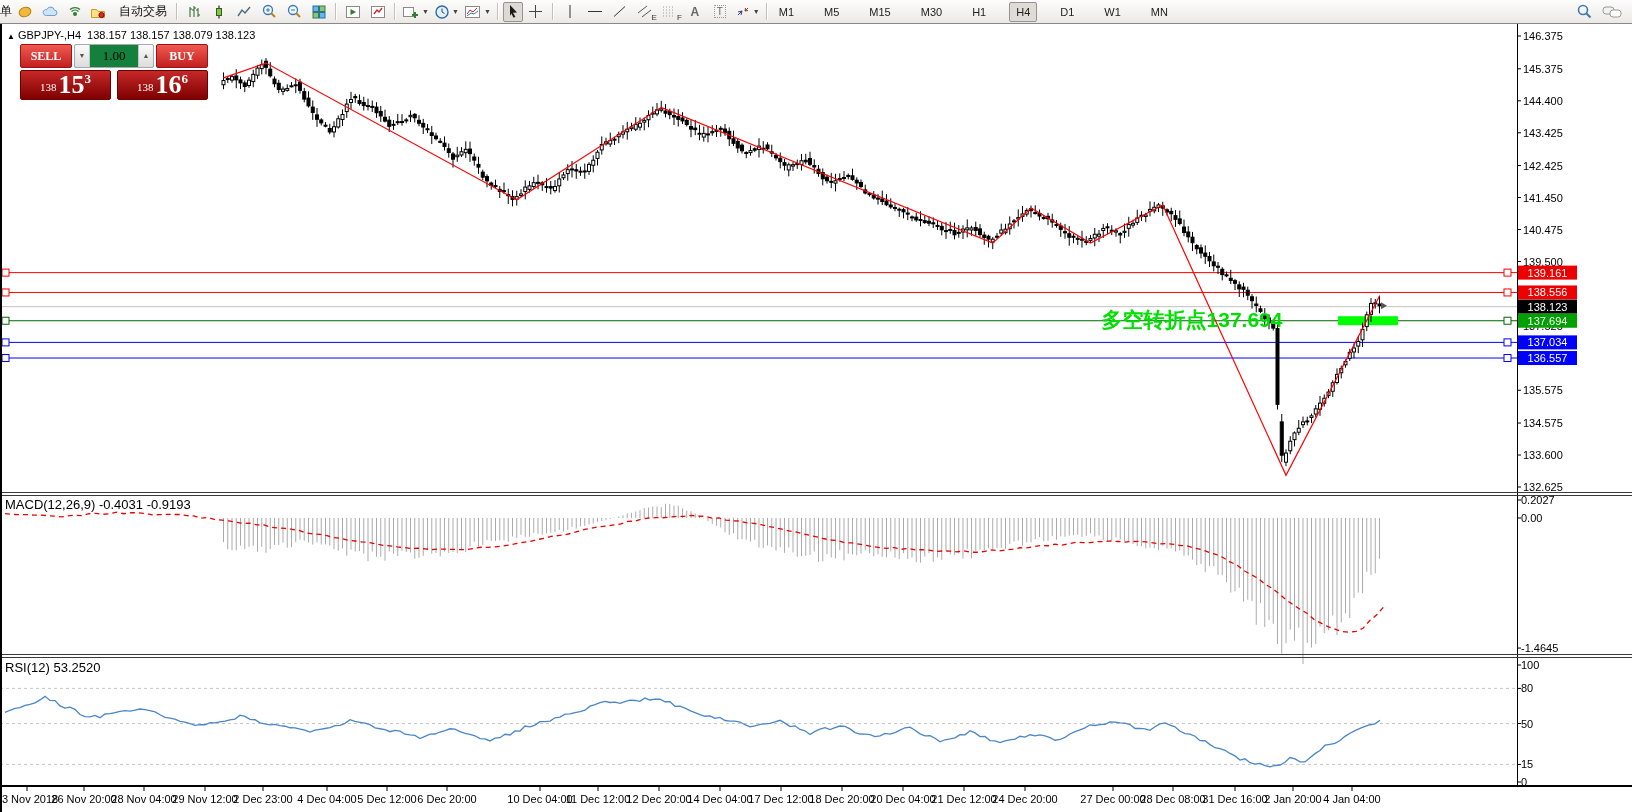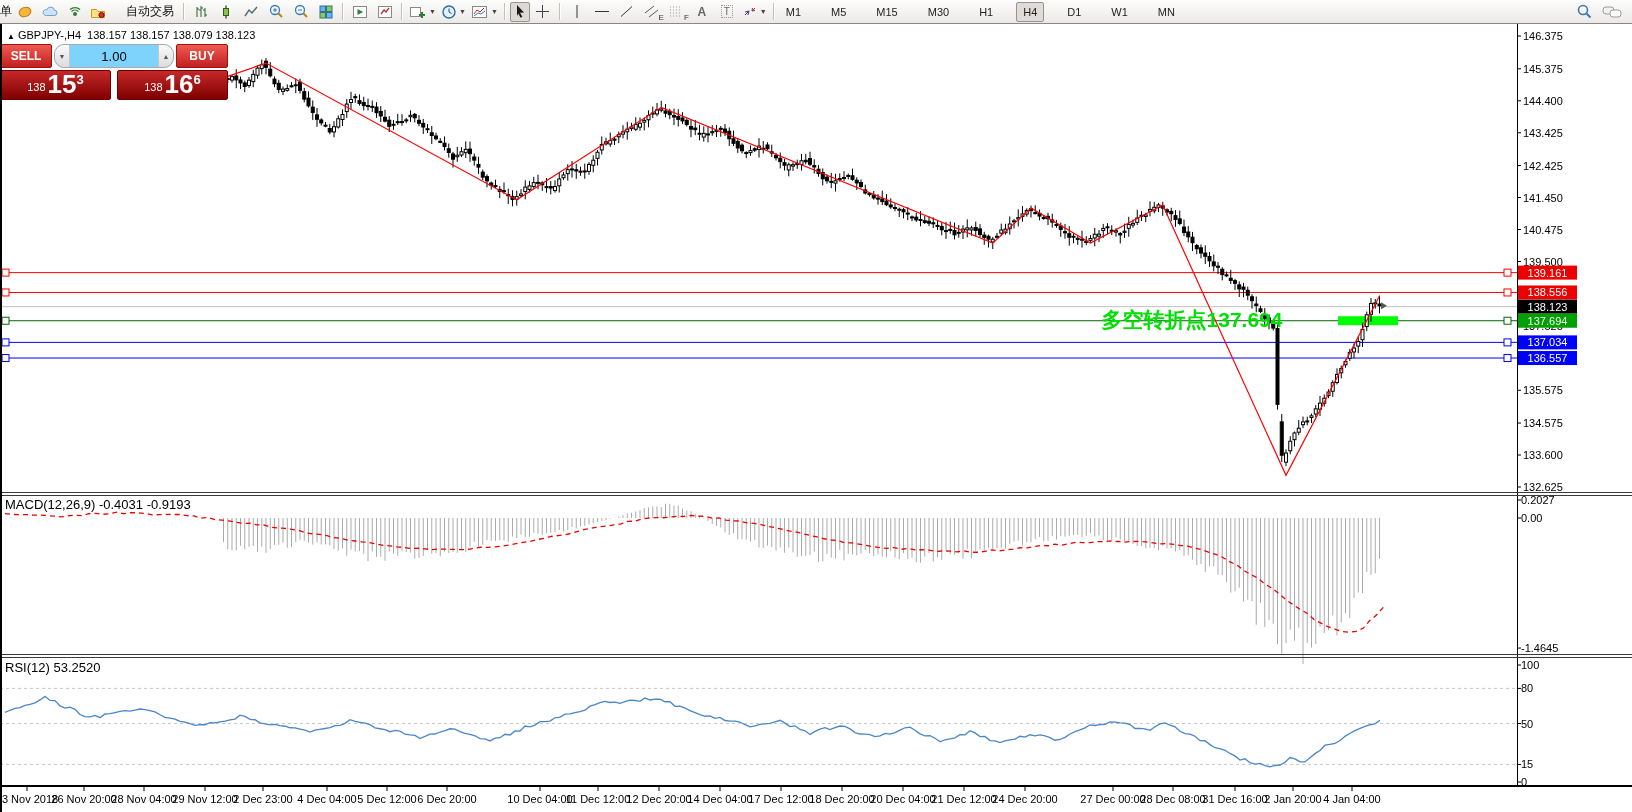--- a/index.html
+++ b/index.html
@@ -23,26 +23,26 @@
   .letter-icon{font-size:12px;color:#666;font-weight:bold;}
   .t-box{font-size:10px;color:#666;border:1px dotted #999;padding:0 2px;}
   .right-icons{margin-left:auto;display:flex;align-items:center;gap:4px;padding-right:4px;}
   
   .leftframe{position:absolute;left:0;top:24px;width:2px;height:788px;background:#000;z-index:15;}
   .hdr{position:absolute;left:7px;top:29px;font-size:11px;color:#000;z-index:12;white-space:nowrap;}
   .hdr .mk{font-size:8px;margin-right:3px;}
   .hdr .ttl{font-weight:normal;margin-right:6px;}
   .plabel{position:absolute;left:5px;font-size:13px;color:#000;z-index:12;white-space:nowrap;}
   
-  .trade{position:absolute;left:0;top:44px;width:228px;z-index:13;}
+  .trade{position:absolute;left:20px;top:44px;width:188px;z-index:13;font-family:Liberation Serif, serif;}
   .trow{display:flex;height:24px;gap:2px;}
   .tradebtn{flex:0 0 52px;background:linear-gradient(#ef5a50,#c32020);color:#fff;font-weight:bold;
     font-size:12px;display:flex;align-items:center;justify-content:center;
     border:1px solid #9d1313;border-radius:2px;box-sizing:border-box;}
-  .vol{flex:1;display:flex;border:1px solid #a9a9a9;background:#7dd3fc;border-radius:10px;overflow:hidden;box-sizing:border-box;}
+  .vol{flex:1;display:flex;border:1px solid #a9a9a9;background:#15803d;border-radius:2px;overflow:hidden;box-sizing:border-box;}
   .spin{width:14px;background:linear-gradient(#fbfbfb,#dcdcdc);display:flex;align-items:center;
     justify-content:center;font-size:7px;color:#555;}
   .spin.l{border-right:1px solid #c5c5c5;}
   .spin.r{border-left:1px solid #c5c5c5;}
   .volval{flex:1;display:flex;align-items:center;justify-content:center;font-size:13px;color:#000;}
   .bigrow{display:flex;gap:6px;margin-top:2px;height:30px;}
   .bigbtn{flex:1;background:linear-gradient(#c62828,#7f0000);color:#fff;display:flex;align-items:flex-end;
     justify-content:center;border-radius:2px;padding-bottom:2px;border:1px solid #6d0000;box-sizing:border-box;}
   .pfx{font-size:11px;margin:0 2px 4px 0;}
   .bignum{font-size:26px;font-weight:bold;line-height:25px;}
@@ -64,21 +64,21 @@
     <svg class="icon" width="17" height="16">
         <path d="M4.5 11.5a3 3 0 1 1 .4-5.9 4 4 0 0 1 7.6.5 2.6 2.6 0 0 1-.5 5.4z" fill="#cfe3f7" stroke="#6aa0d8"></path>
       </svg>
     </span>
   <span class="tbtn">
     <svg class="icon" width="16" height="16">
         <circle cx="8" cy="10" r="2" fill="#2e7d32"></circle>
         <path d="M4.5 7.5a5 5 0 0 1 7 0M3 5.5a7.5 7.5 0 0 1 10 0" fill="none" stroke="#2e7d32" stroke-width="1.3"></path>
       </svg>
     </span>
-  <span class="tbtn" style="gap:17px;">
+  <span class="tbtn" style="gap:10px;">
     <svg class="icon" width="16" height="14">
         <path d="M1.5 4.5h5l1.5 2h6.5v6h-13z" fill="#ffe082" stroke="#c3a024"></path>
         <circle cx="11.5" cy="10" r="2.6" fill="#d32f2f" stroke="#8e0000"></circle>
       </svg>
     <span class="tlabel">自动交易</span>
     </span>
   <span class="tsep"></span>
   <span class="tbtn">
     <svg class="icon" width="16" height="16">
         <path d="M4 3v10M4 5h2M8 2v11M6 6h2M8 4h2M12 4v9M10 6h2M12 11h2" fill="none" stroke="#23652a"></path>

